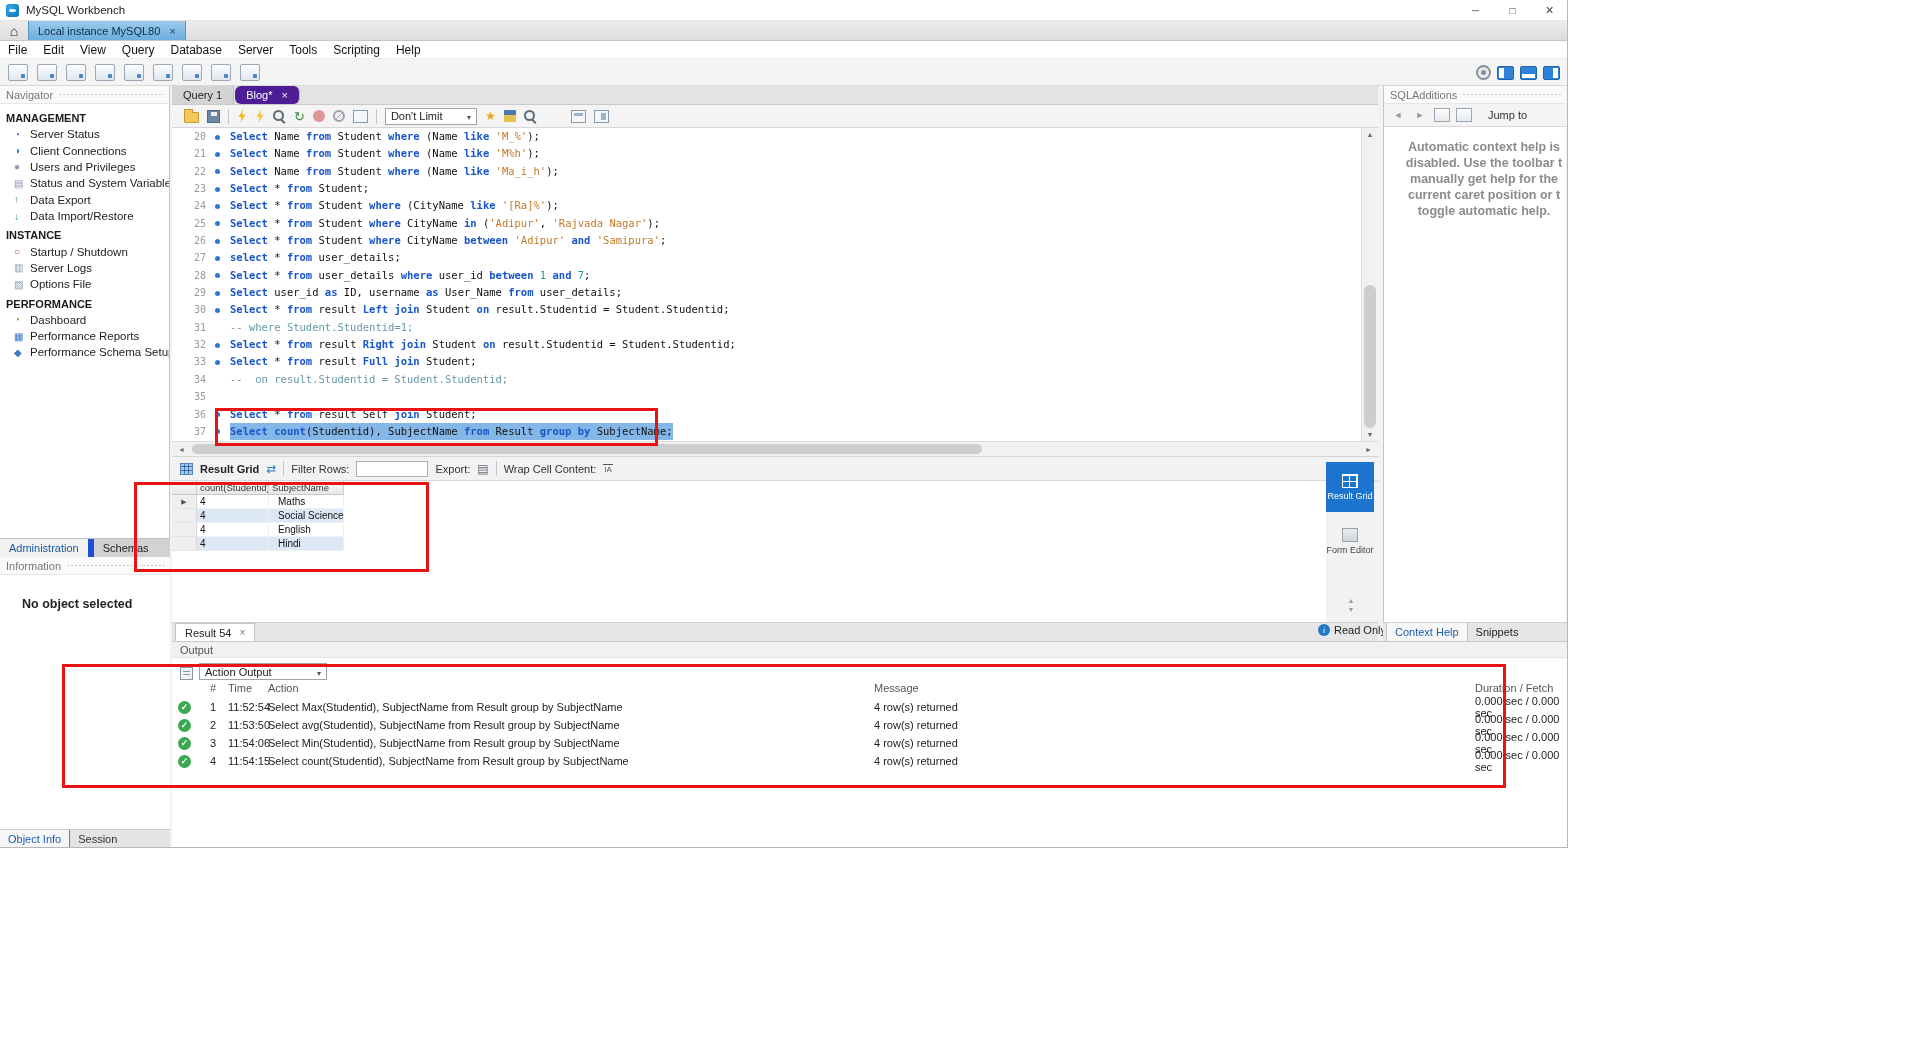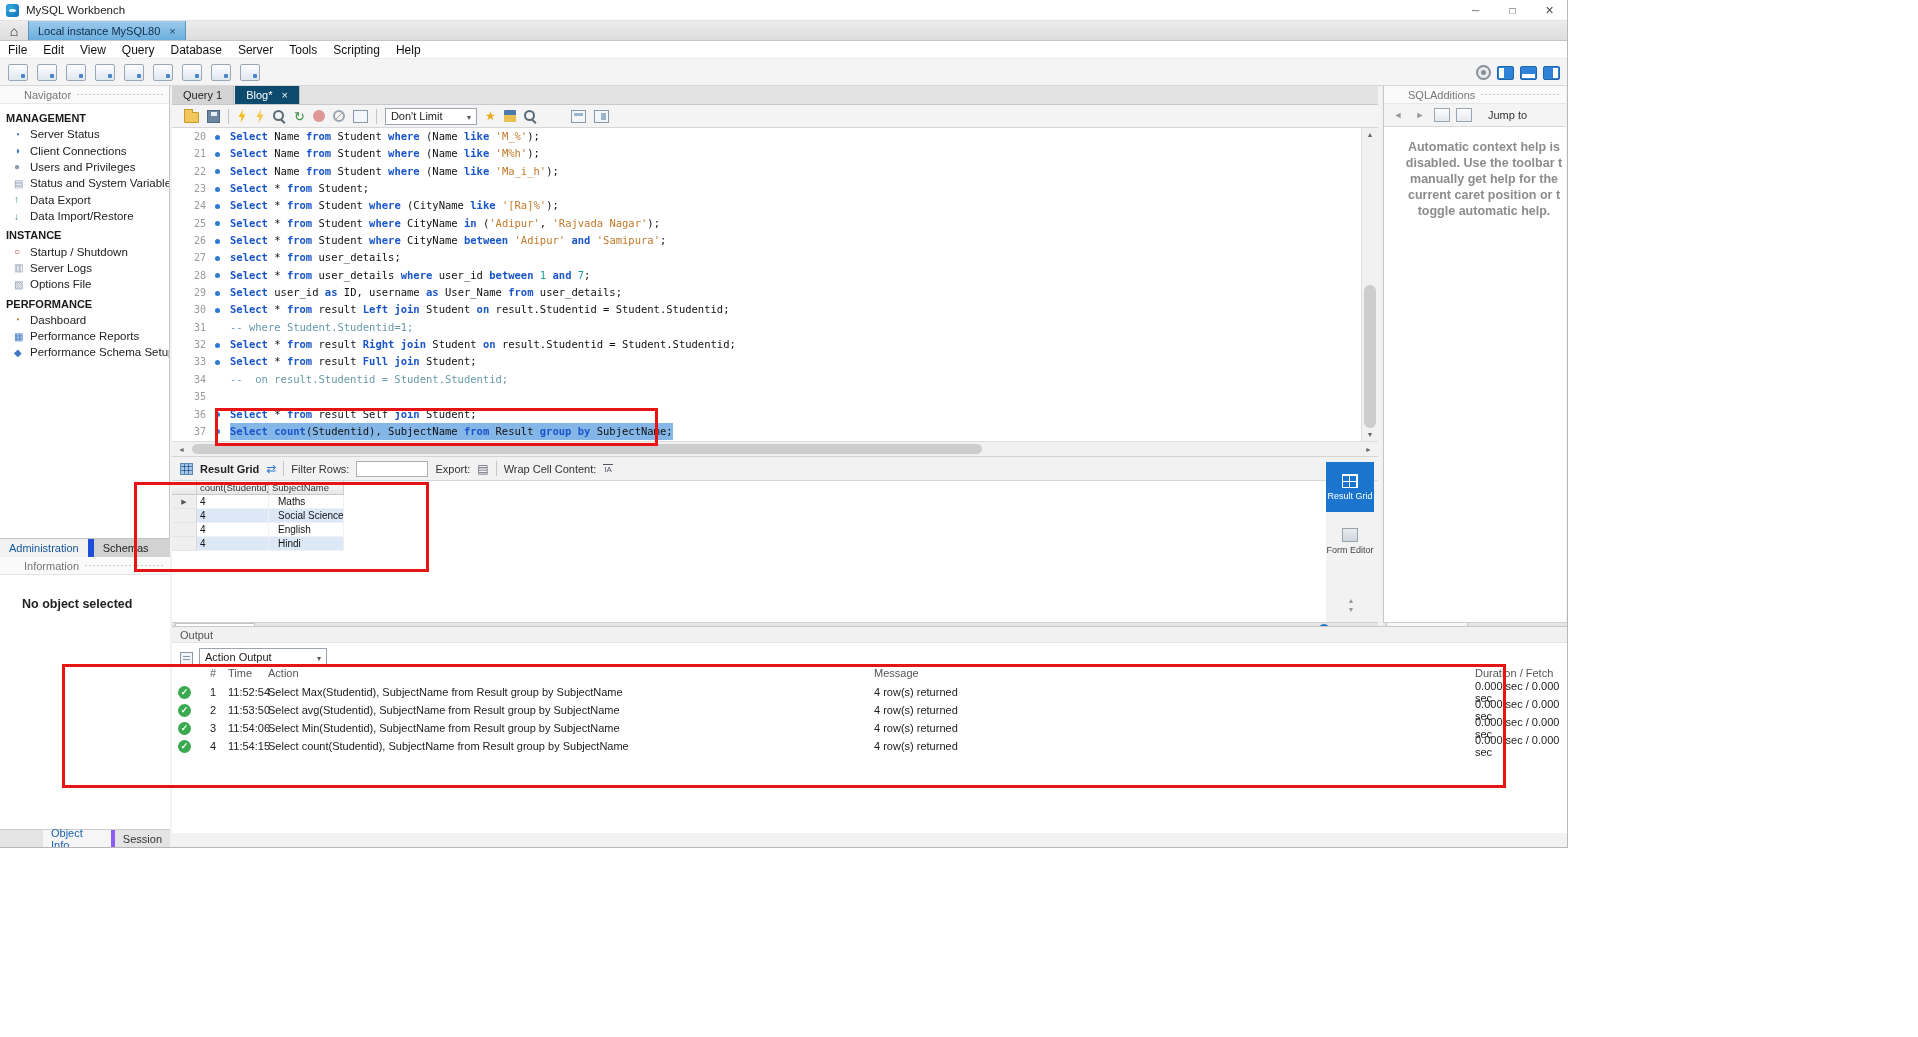--- a/index.html
+++ b/index.html
@@ -34,40 +34,40 @@
   .tb-right{position:absolute;right:8px;top:0;height:27px;display:flex;gap:6px;align-items:center;}
   .pref-ico{width:15px;height:15px;border-radius:50%;border:2px solid #8a9099;position:relative;background:#e8ebee;}
   .pref-ico::after{content:'';position:absolute;left:3px;top:3px;width:5px;height:5px;border-radius:50%;background:#8a9099;}
   .panel-ico{width:17px;height:14px;background:#2e82d8;border:1px solid #1f65ad;border-radius:2px;position:relative;}
   .panel-ico.left::after{content:'';position:absolute;left:1px;top:1px;bottom:1px;width:5px;background:#fff;}
   .panel-ico.bottom::after{content:'';position:absolute;left:1px;right:1px;bottom:1px;height:4px;background:#fff;}
   .panel-ico.right::after{content:'';position:absolute;right:1px;top:1px;bottom:1px;width:5px;background:#fff;}
 
   
   .sidebar{left:0;top:86px;width:170px;height:762px;background:#fff;border-right:1px solid #c6c6c6;}
-  .panel-head{height:18px;background:#fafafa;border-bottom:1px solid #e6e6e6;font-size:11px;color:#777;display:flex;align-items:center;padding-left:24px;}
+  .panel-head{height:18px;background:#fafafa;border-bottom:1px solid #e6e6e6;font-size:11px;color:#777;display:flex;align-items:center;padding-left:6px;}
   .panel-head::after{content:'';flex:1;margin:0 5px;height:5px;background-image:radial-gradient(#cccccc 1px,transparent 1.1px);background-size:4px 3px;background-position:0 1px;}
   .nav-tree{padding-top:3px;}
   .nav-sec{font-size:11px;font-weight:bold;color:#1a1a1a;padding:5px 0 2px 6px;}
   .nav-item{display:flex;align-items:center;height:16.4px;padding-left:14px;font-size:11.5px;color:#222;white-space:nowrap;overflow:hidden;}
   .nav-ico{width:16px;font-size:10px;flex:none;}
   .admin-tabs{position:absolute;left:0;top:452px;width:170px;height:19px;background:#d2d2d2;display:flex;align-items:stretch;border-top:1px solid #c2c2c2;}
   .admin-tab{padding:0 9px;display:flex;align-items:center;font-size:11px;color:#222;}
   .admin-tab.active{background:#f2f2f2;color:#15599c;border-right:6px solid #1d4ed8;}
   .info-head{position:absolute;left:0;top:471px;width:170px;height:18px;}
   .info-body{position:absolute;left:0;top:489px;width:170px;height:254px;background:#fff;}
   .noobj{padding:22px 0 0 22px;font-size:12.5px;font-weight:600;color:#222;}
   .bottom-tabs{position:absolute;left:0;top:743px;width:170px;height:19px;background:#e4e4e4;border-top:1px solid #cdcdcd;display:flex;align-items:stretch;}
   .btab{padding:0 8px;display:flex;align-items:center;font-size:11px;color:#333;}
-  .btab.active{background:#f6f6f6;color:#1a5fb0;border-right:4px solid #8b5cf6;margin-left:43px;}
+  .btab.active{background:#f6f6f6;color:#1a5fb0;border-right:1px solid #8b5cf6;}
 
   
   .qtabs{left:172px;top:86px;width:1206px;height:19px;background:#e3e3e3;border-bottom:1px solid #c9c9c9;display:flex;align-items:stretch;}
   .qtab{display:flex;align-items:center;padding:0 11px;font-size:11px;background:#d4d4d4;color:#222;margin-right:1px;border-right:1px solid #bdbdbd;}
-  .qtab.active{background:#0c4a6e;color:#fff;}
+  .qtab.active{background:#4c1d95;color:#fff;border-radius:6px;}
   .qtab .close{margin-left:9px;font-size:11px;opacity:.95;}
 
   
   .sqltb{left:172px;top:105px;width:1206px;height:23px;background:#f4f4f4;border-bottom:1px solid #d6d6d6;display:flex;align-items:center;gap:8px;padding-left:12px;}
   .vsep{width:1px;height:15px;background:#c6c6c6;}
   .limit-dd{width:92px;height:17px;background:#fff;border:1px solid #9aa5b0;font-size:11px;display:flex;align-items:center;padding:0 5px;justify-content:space-between;color:#222;}
   .dd-caret::after{content:'▾';font-size:8px;color:#555;}
   .i-folder{width:15px;height:11px;background:#f3c85a;border:1px solid #c79a2e;border-radius:1px;position:relative;margin-top:2px;}
   .i-folder::before{content:'';position:absolute;top:-4px;left:-1px;width:7px;height:3px;background:#f3c85a;border:1px solid #c79a2e;border-bottom:none;}
   .i-save{width:13px;height:13px;background:#6e87a0;border:1px solid #4c6a86;position:relative;}
@@ -154,21 +154,21 @@
   .sa-arrow{font-size:9px;color:#999;width:16px;text-align:center;}
   .sa-icobtn{width:16px;height:14px;border:1px solid #9aa6b2;background:linear-gradient(#fdfdfd,#e4e9ee);}
   .sa-jump{font-size:11px;color:#333;margin-left:10px;}
   .sa-body{width:200px;margin-top:12px;}
   .sa-msg{font-size:12.5px;font-weight:bold;color:#8c8c8c;text-align:center;line-height:16px;white-space:nowrap;}
   .sa-tabs{position:absolute;left:1383px;top:622px;width:185px;height:19px;background:#e6e6e6;border-top:1px solid #cfcfcf;display:flex;align-items:stretch;font-size:11px;}
   .sa-tab{padding:0 8px;display:flex;align-items:center;color:#222;}
   .sa-tab.active{background:#f7f7f7;color:#1a5fb0;border-left:1px solid #c4c4c4;border-right:1px solid #c4c4c4;margin-left:3px;}
 
   
-  .output{left:172px;top:626px;width:1396px;height:207px;background:#fff;border-top:1px solid #c9c9c9;}
+  .output{left:172px;top:641px;width:1396px;height:207px;background:#fff;border-top:1px solid #c9c9c9;}
   .out-label{height:16px;background:#f1f1f1;font-size:11px;color:#555;display:flex;align-items:center;padding-left:8px;border-bottom:1px solid #e4e4e4;}
   .out-sel-row{height:22px;display:flex;align-items:flex-end;gap:6px;padding-left:8px;}
   .form-ico{width:13px;height:13px;border:1px solid #8a97a4;background:#f2f5f8;position:relative;}
   .form-ico::after{content:'';position:absolute;left:2px;top:3px;width:7px;height:1px;background:#8a97a4;box-shadow:0 3px 0 #8a97a4;}
   .out-dd{width:128px;height:17px;border:1px solid #9aa5b0;background:#fff;font-size:11px;display:flex;align-items:center;justify-content:space-between;padding:0 5px;color:#222;}
   .out-head,.out-row{display:grid;grid-template-columns:26px 22px 48px 606px 601px 1fr;align-items:center;}
   .out-head{height:15px;font-size:11px;color:#555;}
   .h-idx,.o-idx{text-align:right;padding-right:4px;}
   .h-time,.o-time{padding-left:8px;}
   .out-row{height:18px;font-size:11px;color:#222;}

